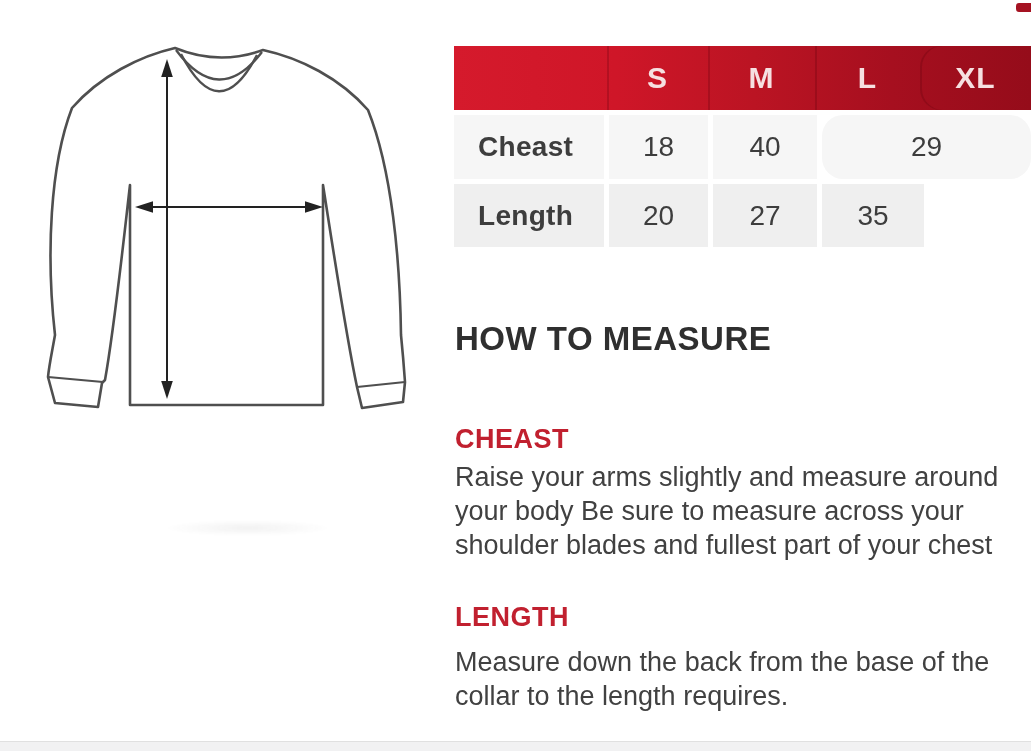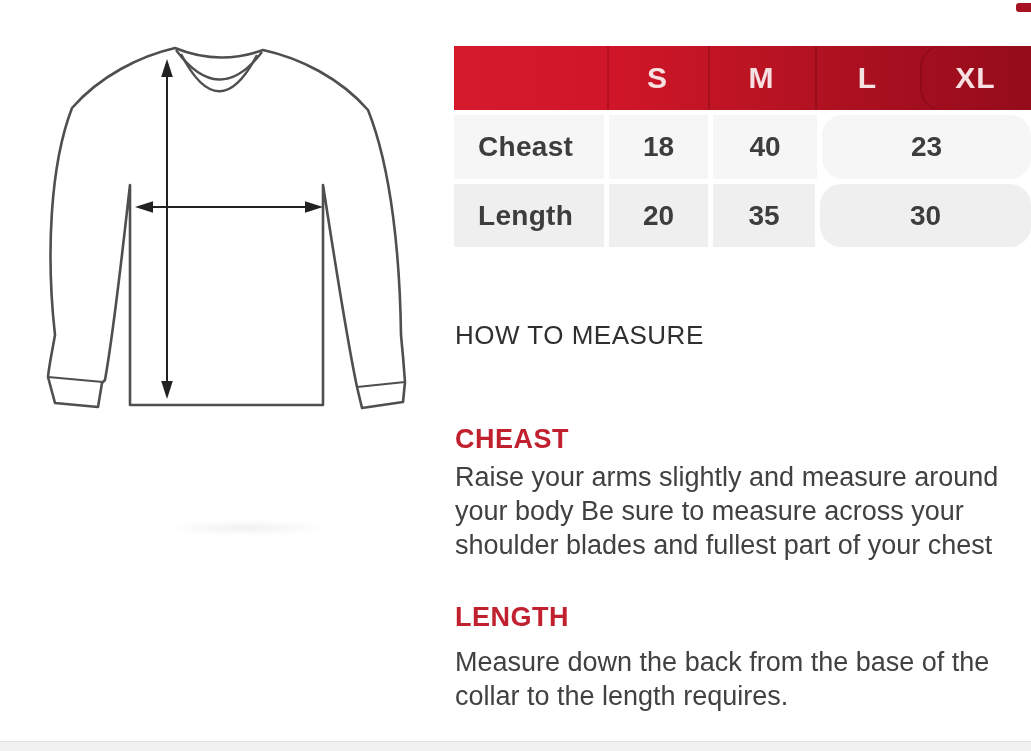--- a/index.html
+++ b/index.html
@@ -33,25 +33,25 @@
   .head .c0{width:153px;} .head .c1{width:101px;} .head .c2{width:107px;} .head .c3{width:105px;}
   .size-table .row{display:flex;gap:5px;margin-top:5px;height:64px;}
   .size-table .row.r2{height:63px;}
   .size-table .row .cell{
     display:flex;align-items:center;justify-content:center;
     font-size:28px;color:#3d3d3d;
   }
   .row.r1 .cell{background:#f6f6f6;}
   .row.r2 .cell{background:#efefef;}
   .size-table .row .label{justify-content:flex-start;padding-left:24px;box-sizing:border-box;font-weight:bold;letter-spacing:0.3px;}
-  .size-table .row .value{font-weight:bold;}
+  .size-table .row .value{font-weight:normal;}
   
   .howto-title{
     position:absolute;left:455px;top:320px;
-    font-size:26px;font-weight:normal;color:#2f2f2f;letter-spacing:0.5px;
+    font-size:33px;font-weight:bold;color:#2f2f2f;letter-spacing:0.5px;
   }
   .sec-heading{
     position:absolute;left:455px;
     font-size:27px;font-weight:bold;color:#c1202f;letter-spacing:0.5px;
   }
   .sec-heading.cheast{top:424px;}
   .sec-heading.length{top:602px;}
   .sec-para{position:absolute;left:455px;width:580px;font-size:27px;line-height:34px;color:#414141;}
   .sec-para.cheast{top:460px;}
   .sec-para.length{top:645px;}
@@ -111,27 +111,27 @@
       <div class="cell c0"></div>
       <div class="cell c1">S</div>
       <div class="cell c2">M</div>
       <div class="cell c3">L</div>
       <div class="cell c4">XL</div>
     </div>
     <div class="row r1">
       <div class="cell c0 label">Cheast</div>
       <div class="cell c1 value">18</div>
       <div class="cell c2 value">40</div>
-      <div class="cell c4 value">23</div>
+      <div class="cell c4 value">29</div>
     </div>
     <div class="row r2">
       <div class="cell c0 label">Length</div>
       <div class="cell c1 value">20</div>
+      <div class="cell c2 value">27</div>
       <div class="cell c3 value">35</div>
-      <div class="cell c4 value">30</div>
     </div>
   </div>
 
   <div class="howto-title">HOW TO MEASURE</div>
 
   <div class="sec-heading cheast">CHEAST</div>
   <div class="sec-para cheast">
     <div>Raise your arms slightly and measure around</div>
     <div>your body Be sure to measure across your</div>
     <div>shoulder blades and fullest part of your chest</div>

